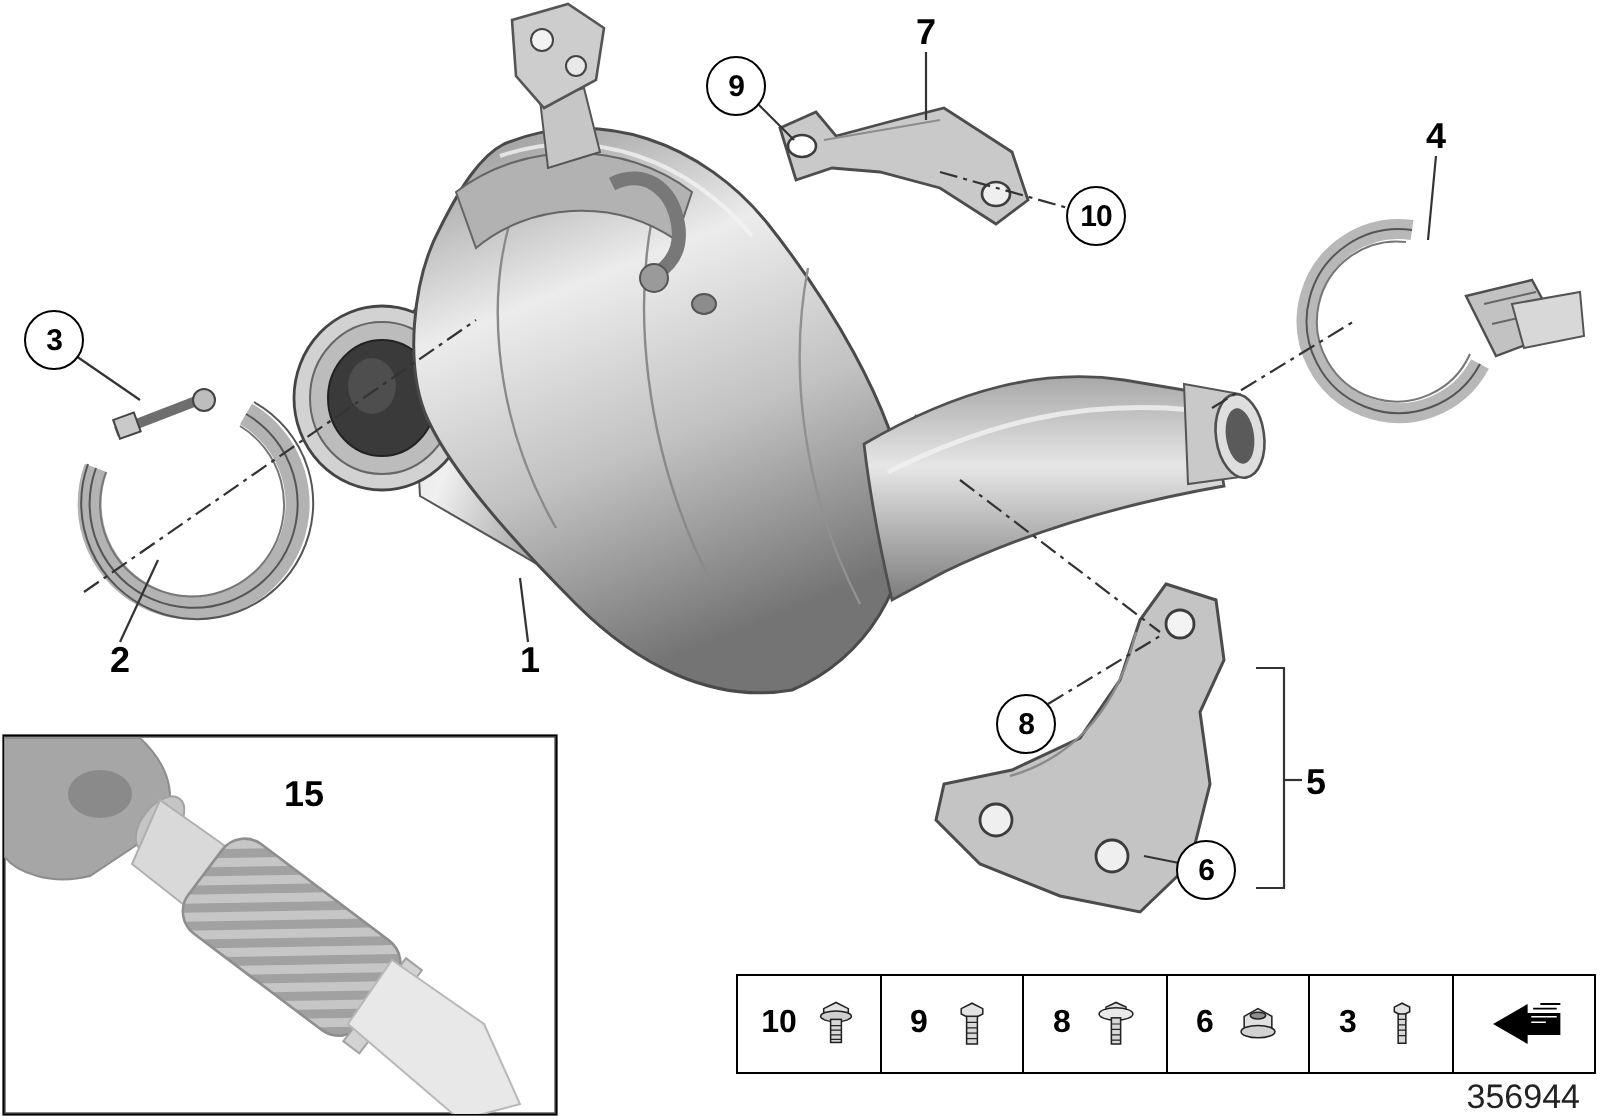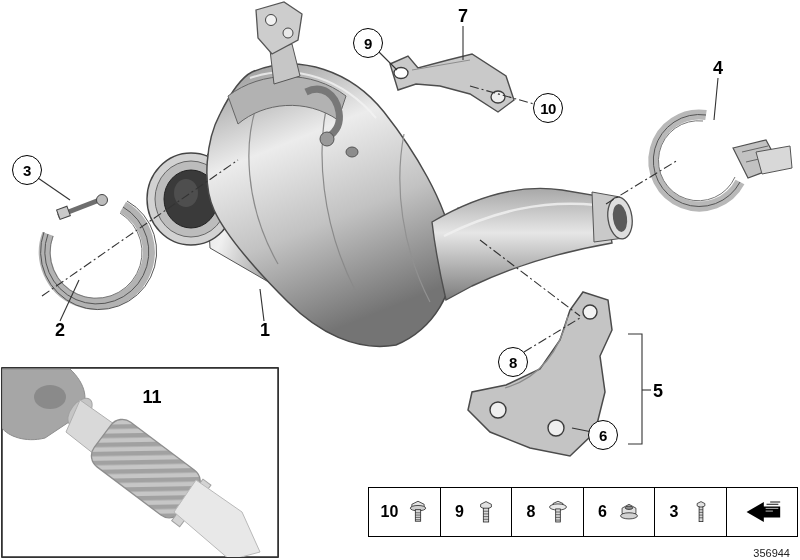--- a/index.html
+++ b/index.html
@@ -12,21 +12,21 @@
            background:#fff;display:flex;align-items:center;justify-content:center;
            font-size:15px;letter-spacing:-0.5px;}
   .legend{position:absolute;left:368px;top:487px;width:430px;height:50px;display:flex;
           border:1.6px solid #000;background:#fff;box-sizing:border-box;}
   .cell{flex:1;border-left:1px solid #000;display:flex;align-items:center;
         justify-content:space-evenly;box-sizing:border-box;padding:0 2px;}
   .cell:first-child{border-left:none;}
   .num{font-weight:bold;font-size:16px;}
   .licon{width:20px;height:32px;}
   .licon.wide{width:40px;height:26px;}
-  .docnum{position:absolute;right:10px;bottom:1px;font-size:11px;color:#222;}
+  .docnum{position:absolute;right:10px;bottom:1px;font-size:17px;color:#222;}
 </style>
 </head>
 <body>
 
 <div class="stage">
 
   <svg class="art" viewBox="0 0 800 560">
     <defs>
       <linearGradient id="metalV" x1="0" y1="0" x2="0.35" y2="1">
         <stop offset="0" stop-color="#8f8f8f"></stop>
@@ -192,21 +192,21 @@
   <div class="callout circled" style="left:27px;top:170px">3</div>
   <div class="callout" style="left:60px;top:330px">2</div>
   <div class="callout" style="left:265px;top:330px">1</div>
   <div class="callout circled" style="left:368px;top:43px">9</div>
   <div class="callout" style="left:463px;top:16px">7</div>
   <div class="callout circled" style="left:548px;top:108px">10</div>
   <div class="callout" style="left:718px;top:68px">4</div>
   <div class="callout circled" style="left:513px;top:362px">8</div>
   <div class="callout" style="left:658px;top:391px">5</div>
   <div class="callout circled" style="left:603px;top:435px">6</div>
-  <div class="callout" style="left:152px;top:397px">11</div>
+  <div class="callout" style="left:152px;top:397px">15</div>
 
   <div class="legend">
     <div class="cell">
       <span class="num">10</span>
       <svg class="licon" viewBox="0 0 26 34">
         <polygon points="5,7 13,3 21,7 21,11 13,15 5,11" fill="#e2e2e2" stroke="#222"></polygon>
         <ellipse cx="13" cy="12" rx="10" ry="3.5" fill="#cfcfcf" stroke="#222"></ellipse>
         <rect x="9.5" y="14" width="7" height="15" fill="#d8d8d8" stroke="#222"></rect>
         <path d="M9.5,18 h7 M9.5,21 h7 M9.5,24 h7 M9.5,27 h7" stroke="#222" stroke-width="0.8"></path>
       </svg>

